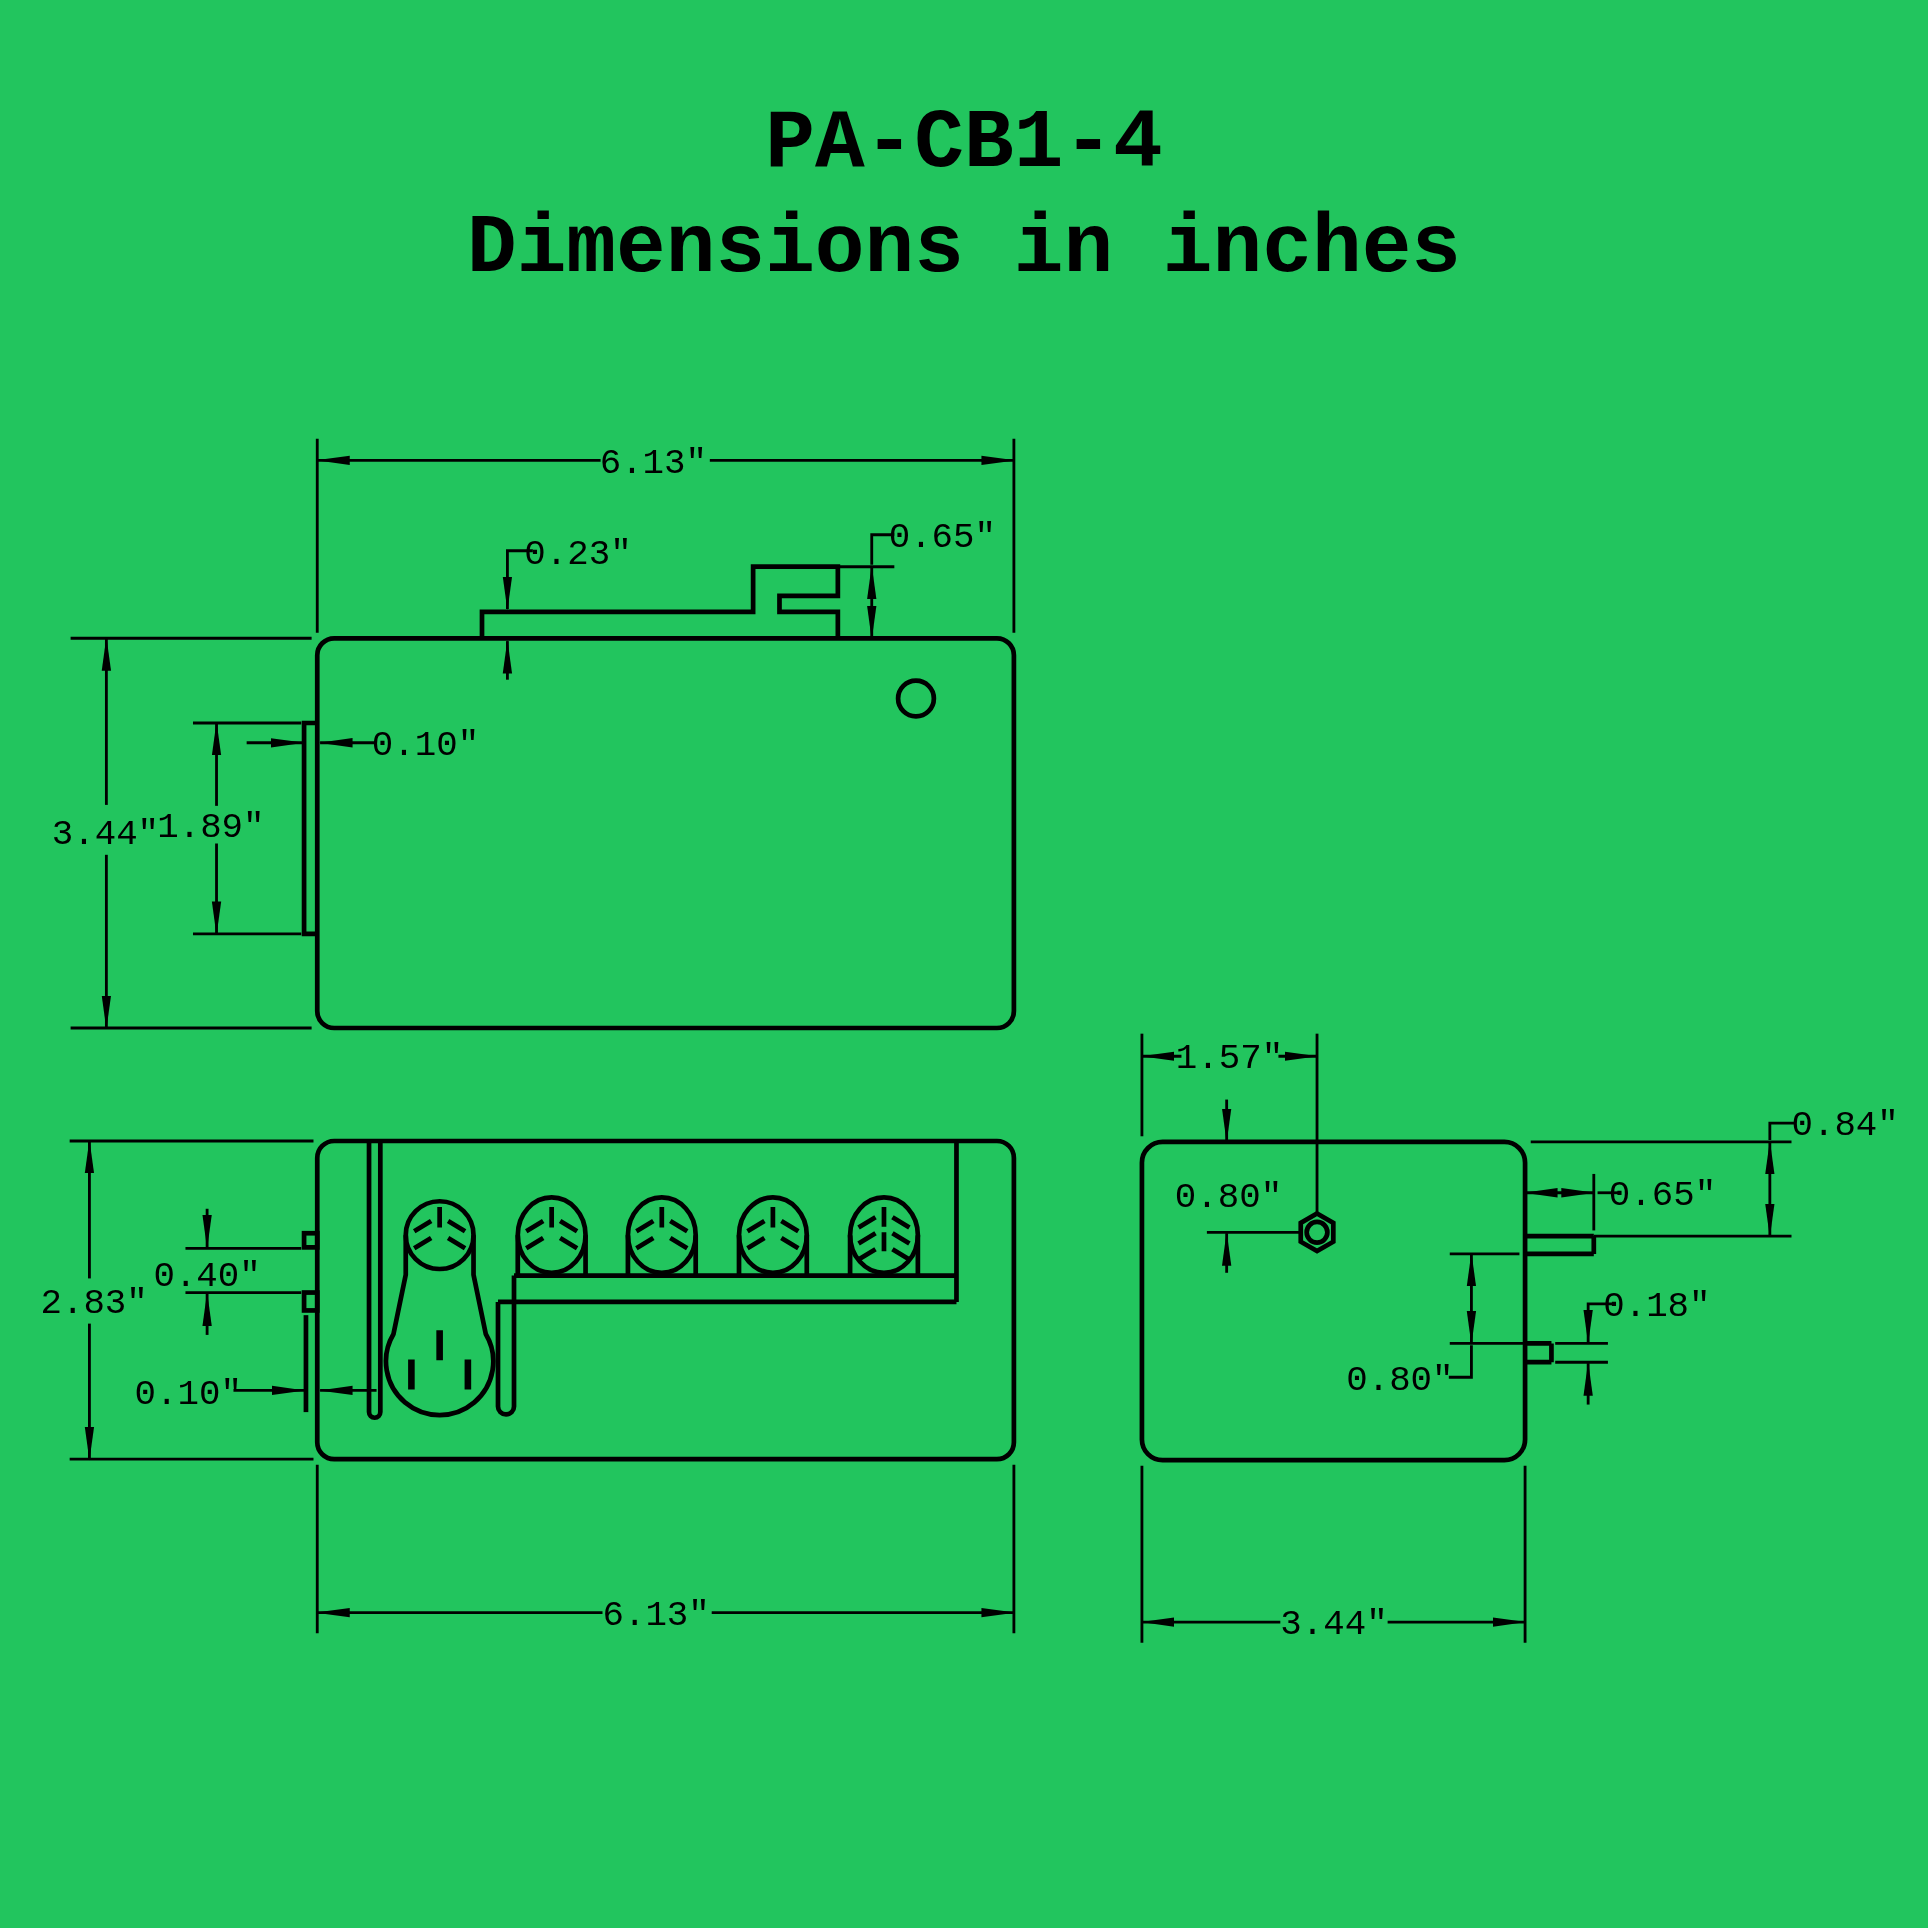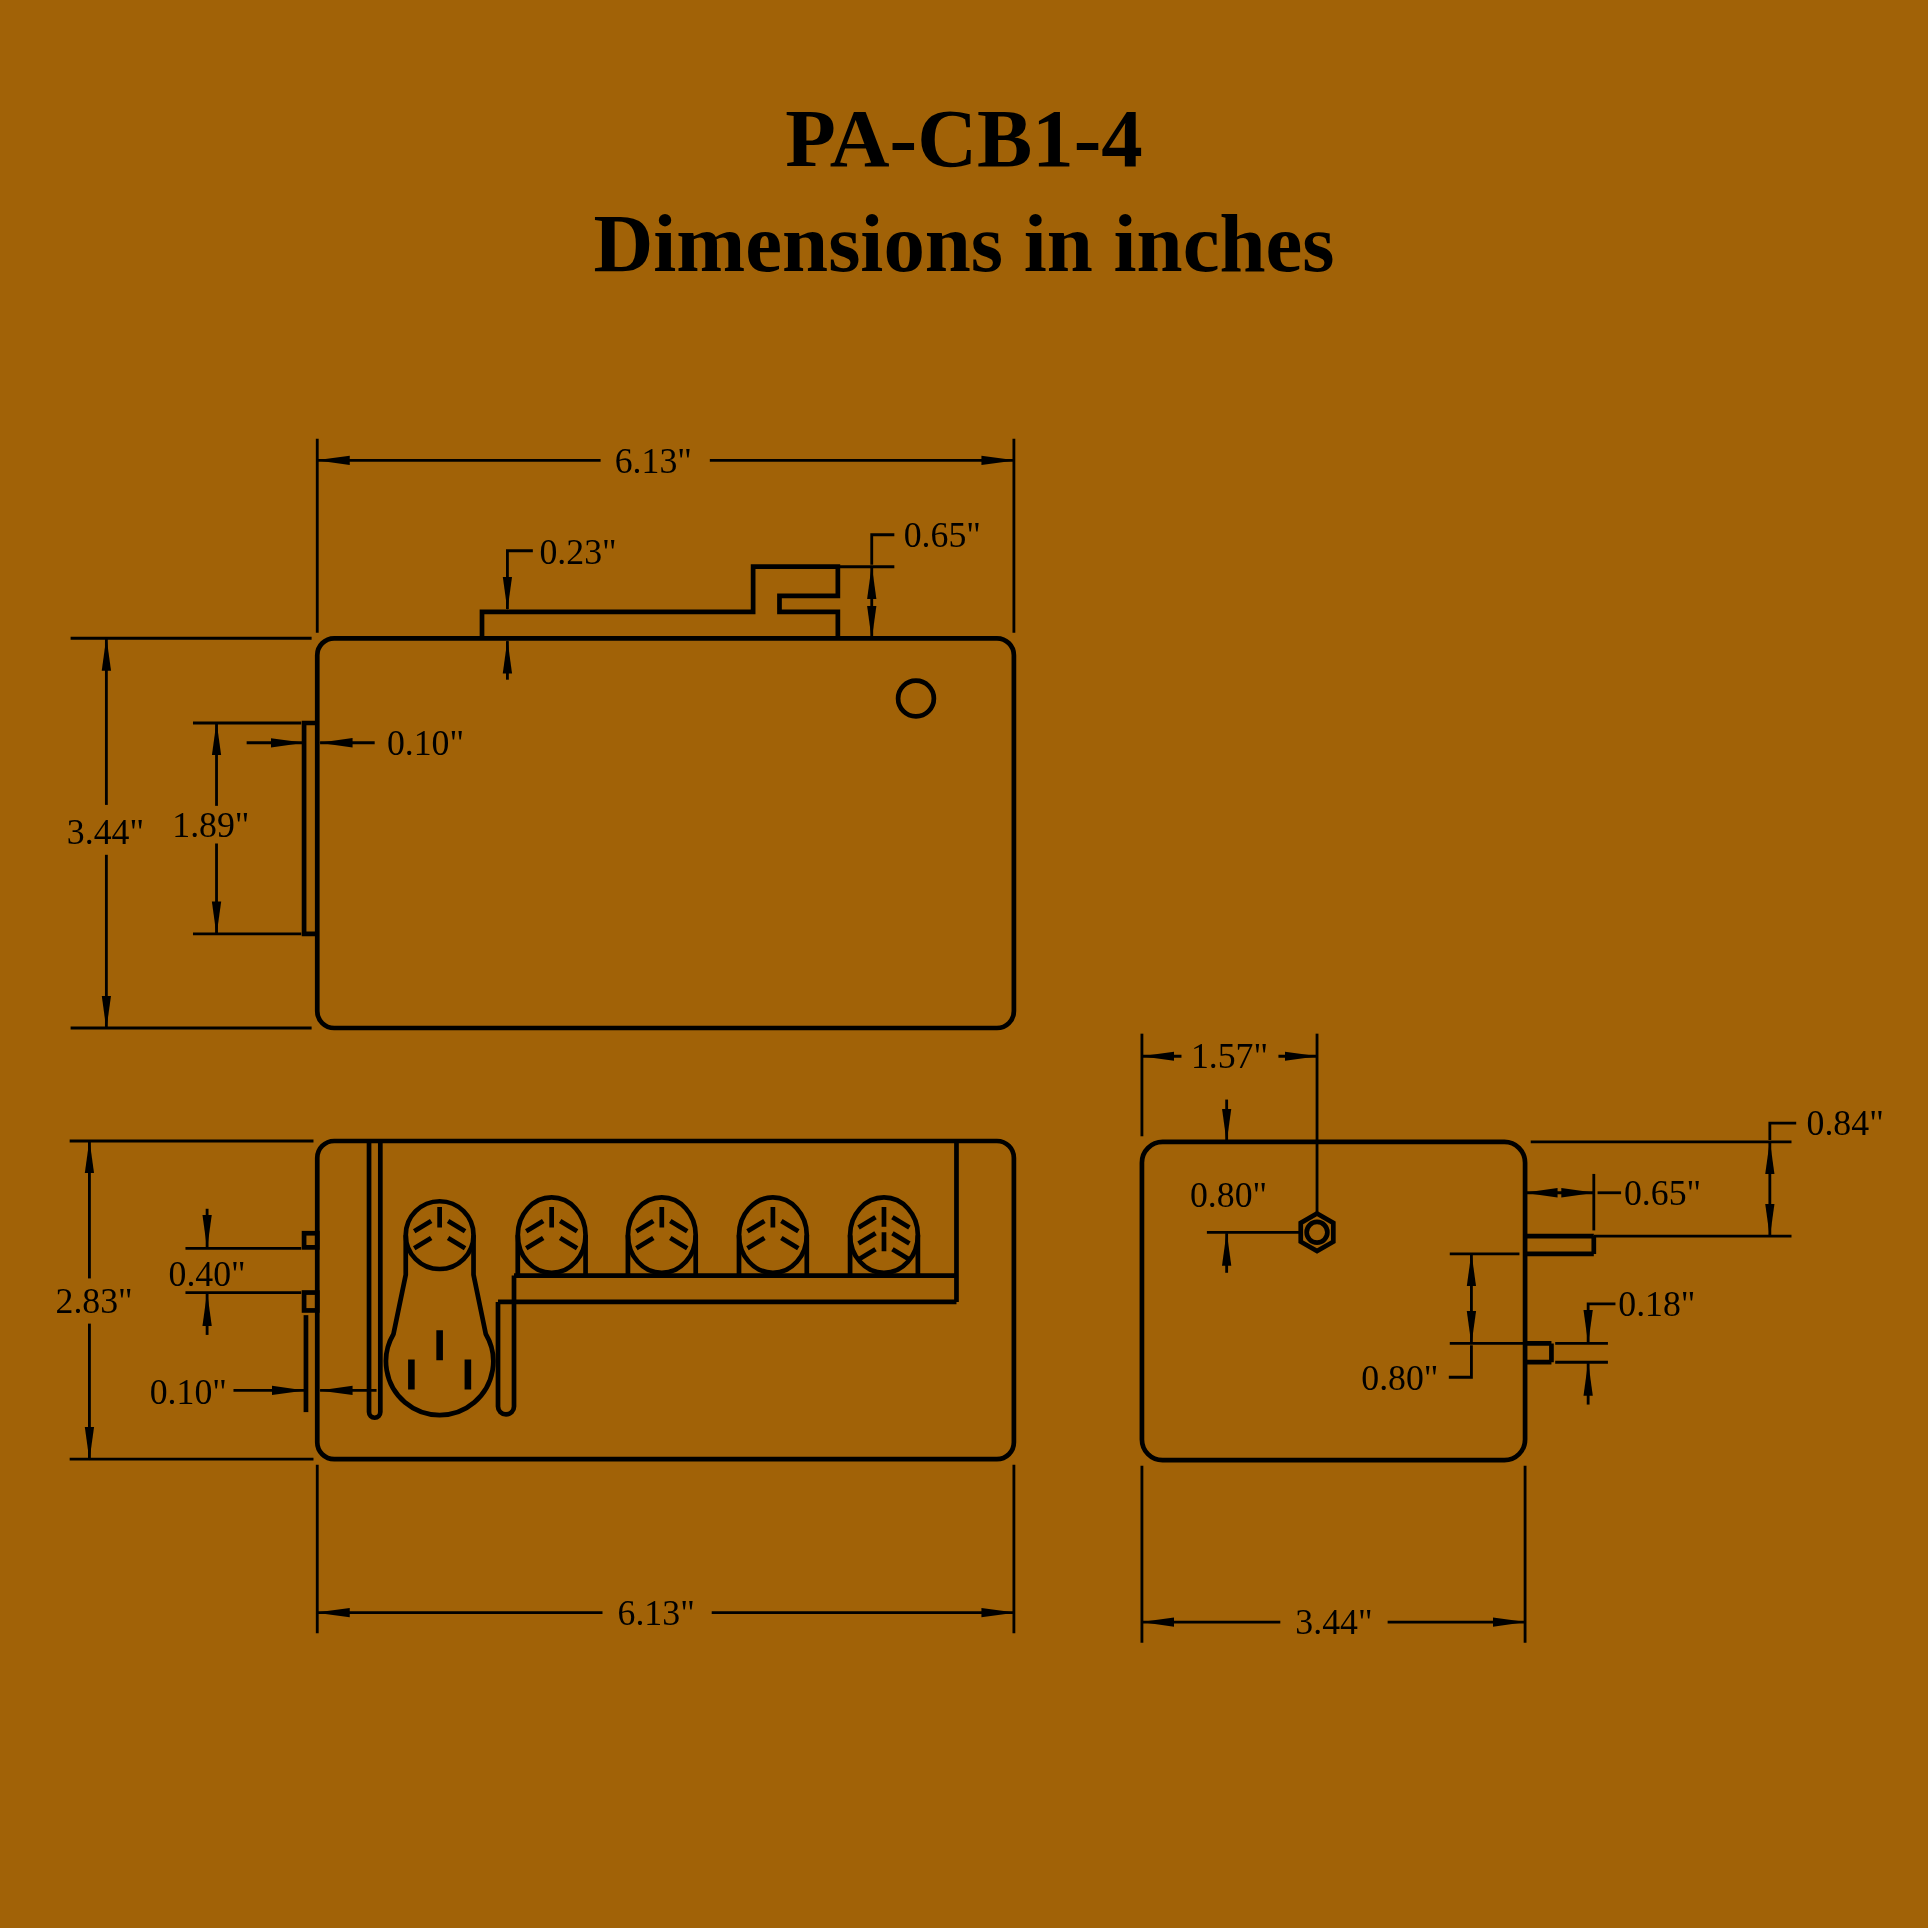--- a/index.html
+++ b/index.html
@@ -1,16 +1,16 @@
 <!DOCTYPE html>
 <html style="font-size:15px"><head>
 <meta charset="utf-8">
 <style>
   html,body{margin:0;padding:0;background:#fff;}
-  #page{position:relative;width:1928px;height:1928px;background:#a16207;font-family:Liberation Serif, serif;}
+  #page{position:relative;width:1928px;height:1928px;background:#22c55e;font-family:Liberation Mono, monospace;}
   svg{position:absolute;left:0;top:0;}
   .obj{fill:none;stroke:#000;stroke-width:5;stroke-linejoin:miter;}
   .obj2{fill:none;stroke:#000;stroke-width:7;stroke-linecap:butt;}
   .dim{fill:none;stroke:#000;stroke-width:3;}
   .dimtext{font-size:38px;fill:#000;text-anchor:middle;}
   .title{font-size:88px;font-weight:700;fill:#000;text-anchor:middle;}
 </style>
 </head>
 <body>
 

